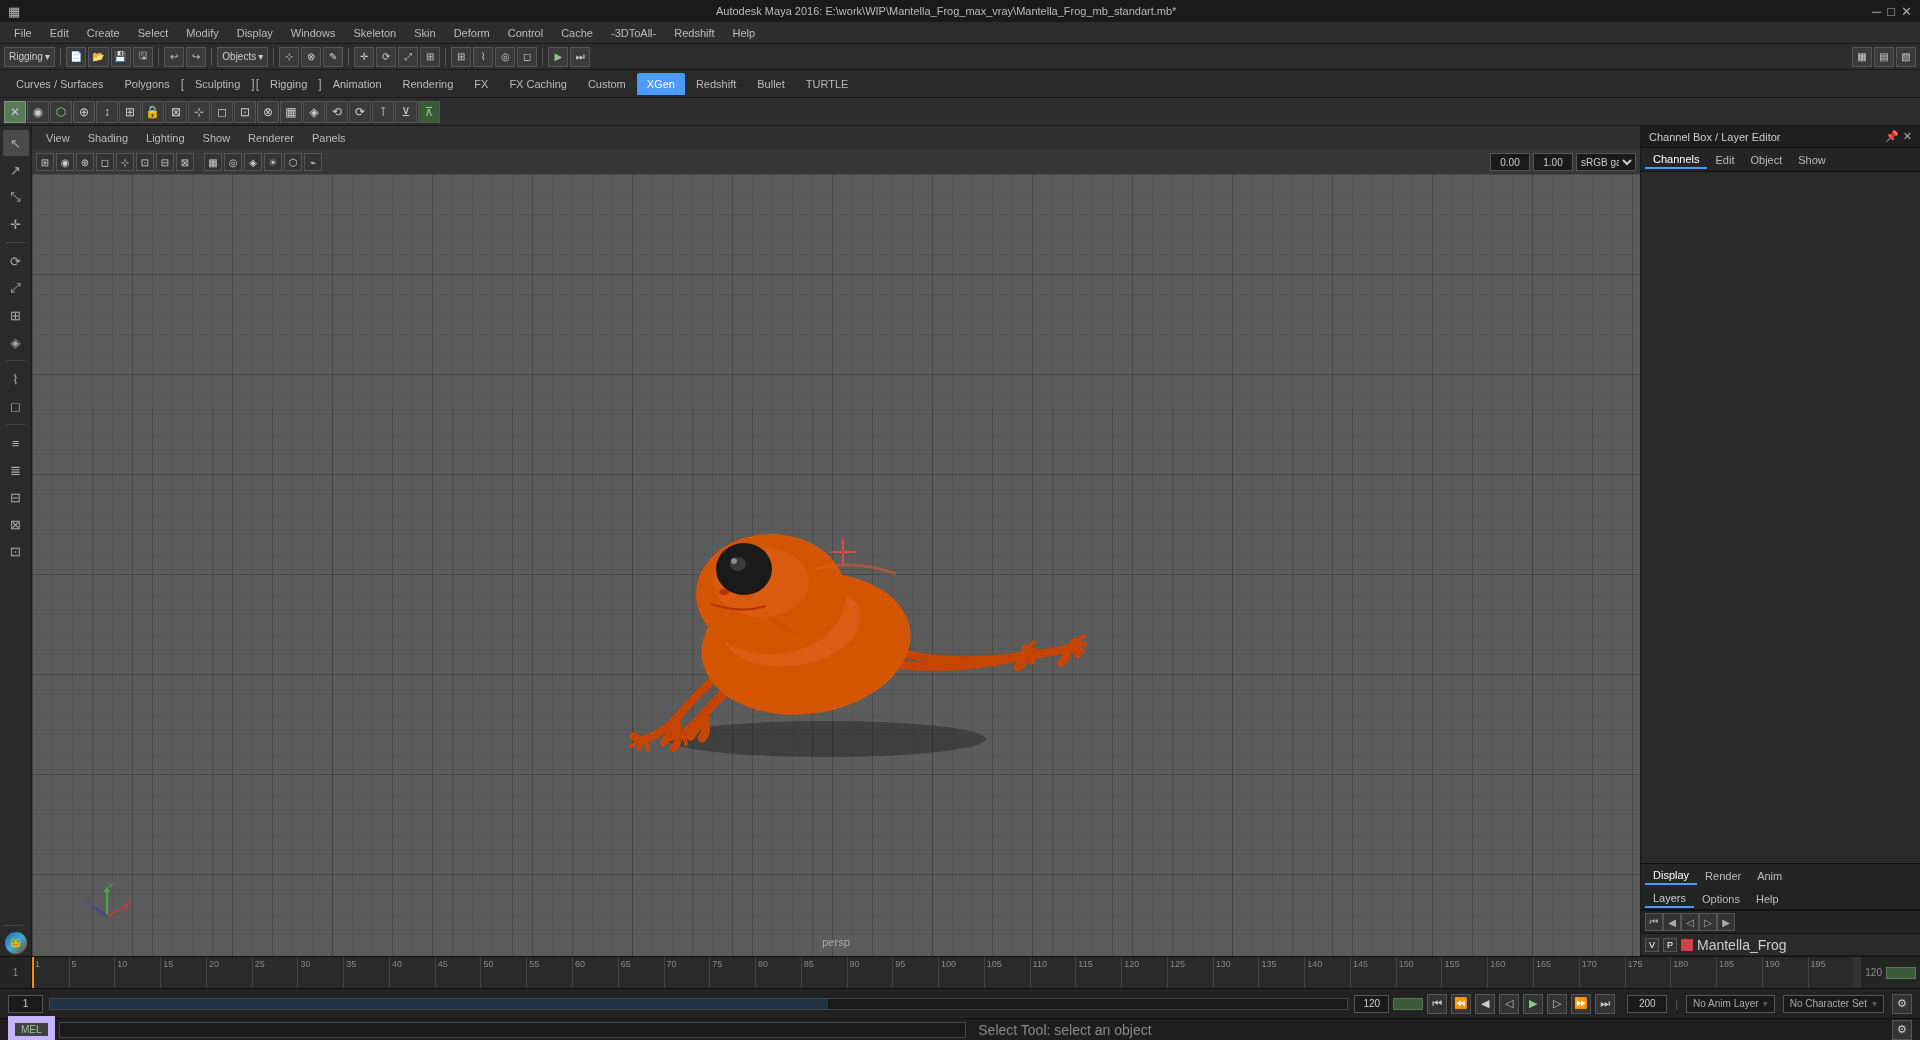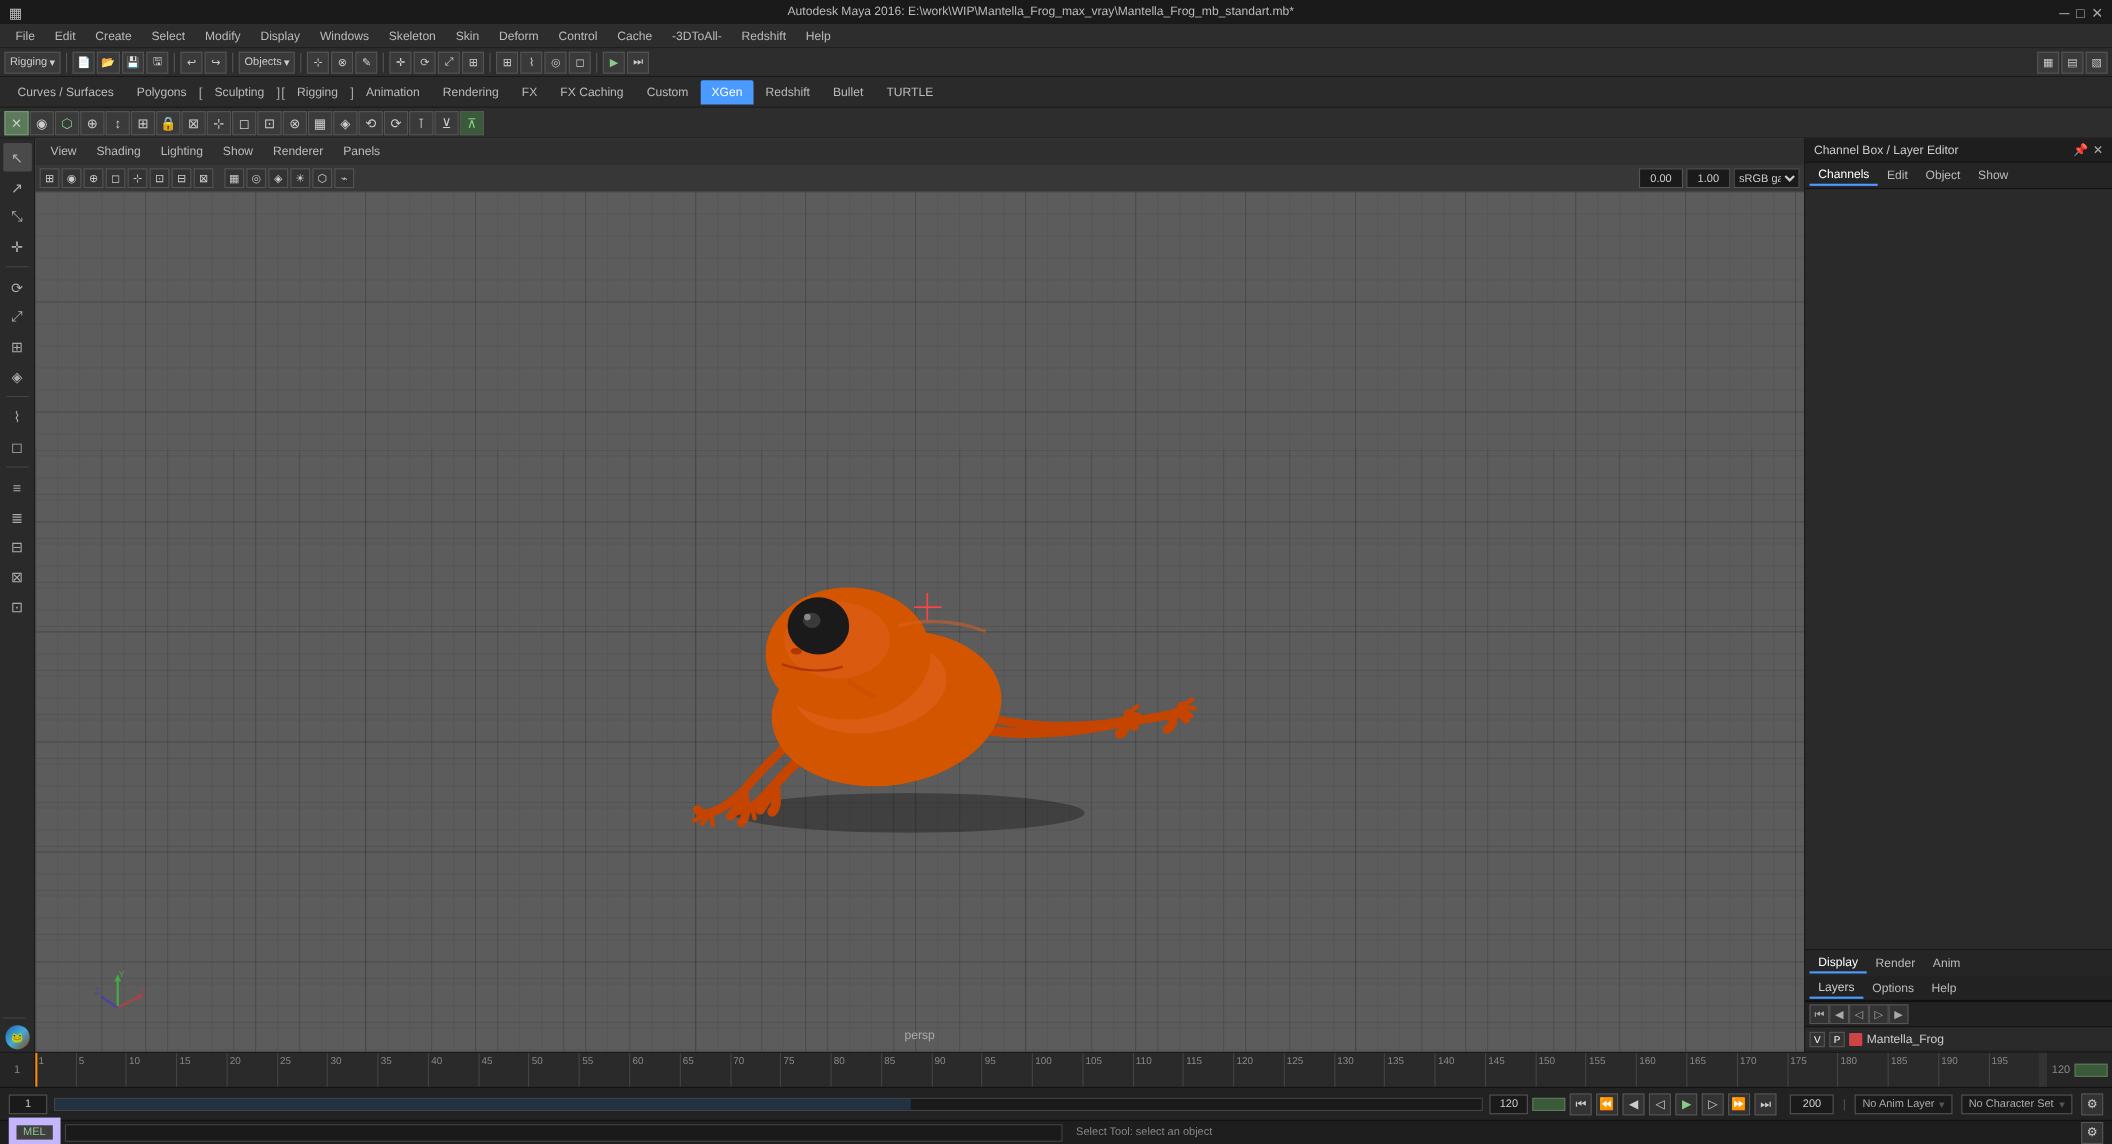--- a/index.html
+++ b/index.html
@@ -164,21 +164,21 @@
     }
     .layers-btn { width: 18px; height: 18px; background: #333; border: 1px solid #555; color: #aaa; font-size: 10px; cursor: pointer; display: flex; align-items: center; justify-content: center; }
     #layers-list { background: #2a2a2a; }
     .layer-item {
       height: 22px; display: flex; align-items: center; padding: 0 4px; gap: 4px;
       border-bottom: 1px solid #1e1e1e; cursor: pointer;
     }
     .layer-vis { width: 14px; height: 14px; border: 1px solid #555; background: #333; display: flex; align-items: center; justify-content: center; font-size: 9px; color: #aaa; cursor: pointer; }
     .layer-vis.on { color: #fff; }
     .layer-color { width: 12px; height: 12px; border-radius: 1px; }
-    .layer-name { font-size: 11px; color: #ccc; }
+    .layer-name { font-size: 14px; color: #ccc; }
 
     
     #timeline-area {
       height: 32px; background: #252525; border-top: 1px solid #111;
       display: flex; align-items: center;
     }
     #timeline-ruler {
       flex: 1; height: 100%; background: #2a2a2a; position: relative; overflow: hidden;
     }
     .ruler-tick { position: absolute; top: 0; height: 100%; border-left: 1px solid #444; color: #888; font-size: 9px; padding-left: 2px; padding-top: 2px; }
@@ -191,21 +191,21 @@
     .pb-btn { width: 20px; height: 20px; background: #333; border: 1px solid #555; color: #ccc; font-size: 11px; cursor: pointer; display: flex; align-items: center; justify-content: center; }
     .pb-input { width: 40px; height: 18px; background: #1a1a1a; border: 1px solid #555; color: #ccc; font-size: 10px; text-align: center; }
     #playback-right { margin-left: auto; display: flex; align-items: center; gap: 4px; }
 
     
     #statusbar {
       height: 22px; background: #1e1e1e; display: flex; align-items: center;
       padding: 0 8px; border-top: 1px solid #111; gap: 4px;
     }
     #mel-label { background: #404040; color: #8fc88f; padding: 1px 6px; font-size: 10px; border: 7px solid #c4b5fd; }
-    #status-text { color: #888; font-size: 10px; flex: 1; padding: 0 8px; }
+    #status-text { color: #888; font-size: 14px; flex: 1; padding: 0 8px; }
 
     
     .num-input {
       width: 50px; height: 18px; background: #1a1a1a; border: 1px solid #555;
       color: #ccc; font-size: 10px; text-align: center;
     }
 
     .color-dropdown {
       width: 60px; height: 18px; background: #1a1a1a; border: 1px solid #555;
       color: #ccc; font-size: 10px;

